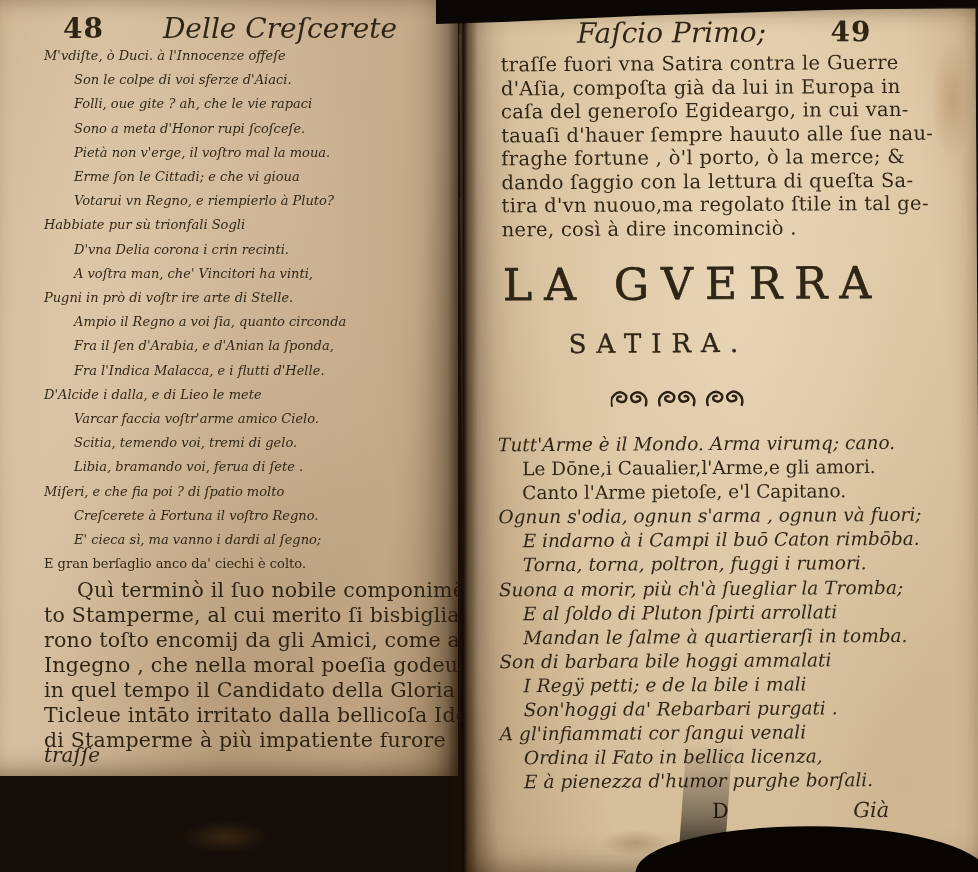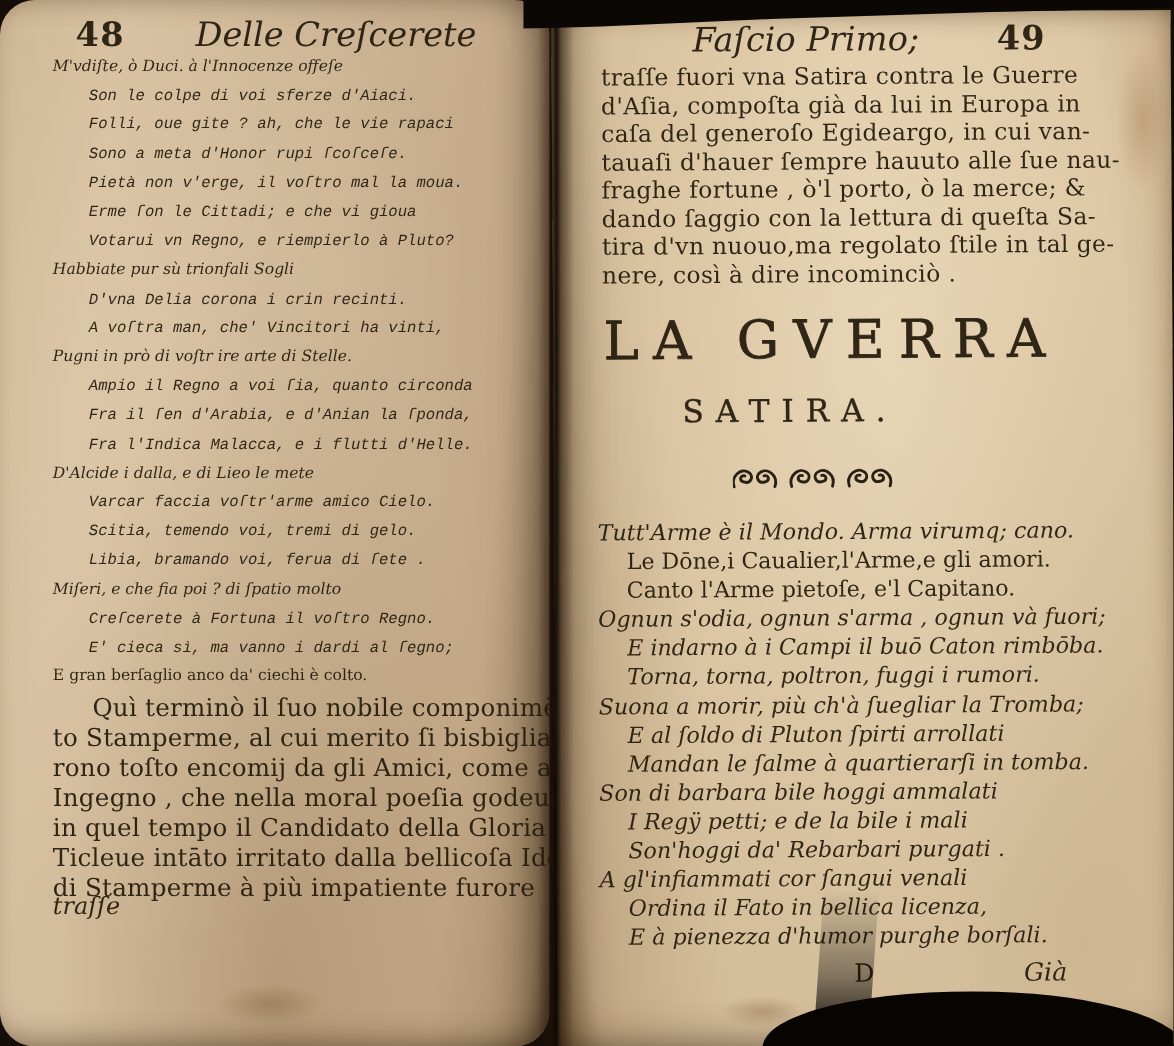--- a/index.html
+++ b/index.html
@@ -2,27 +2,26 @@
 <html><head>
 <meta charset="utf-8">
 <style>
   html,body{margin:0;padding:0;}
   body{background:#0f0a06;font-family:"DejaVu Serif",serif;}
   .photo{position:relative;width:978px;height:872px;overflow:hidden;background:#140d08;}
 
   
   .page{position:absolute;color:rgba(38,28,14,.95);}
   .page-left{
-    left:0;top:0;width:458px;height:872px;
+    left:0;top:0;width:458px;height:776px;
     background:
       radial-gradient(ellipse at 30% 40%, rgba(255,244,220,.18), rgba(0,0,0,0) 60%),
       radial-gradient(ellipse at 50% 96%, rgba(120,90,50,.25), rgba(0,0,0,0) 55%),
       linear-gradient(97deg,#cfb795 0%,#d6bf9f 18%,#cbb292 55%,#c2a887 82%,#a68c6a 96%,#7d6547 100%);
     box-shadow: inset -30px 0 34px -18px rgba(35,20,8,.6), inset 0 -18px 26px -16px rgba(60,40,18,.45), inset 0 14px 20px -14px rgba(90,65,35,.25);
-    border-radius: 29px;
   }
   .page-right{
     left:462px;top:10px;width:516px;height:862px;
     transform:rotate(-0.35deg);
     background:
       radial-gradient(ellipse at 55% 35%, rgba(255,246,222,.28), rgba(0,0,0,0) 65%),
       radial-gradient(ellipse at 85% 90%, rgba(130,100,55,.18), rgba(0,0,0,0) 55%),
       linear-gradient(263deg,#cdb38f 0%,#dcc5a2 12%,#e0caa8 45%,#d8c19e 75%,#c0a683 94%,#96794f 100%);
     box-shadow: inset 30px 0 36px -20px rgba(35,20,8,.65), inset -12px 0 24px -14px rgba(80,55,30,.4), inset 0 -26px 32px -20px rgba(60,40,18,.4), inset 0 16px 22px -16px rgba(90,65,35,.3);
   }
@@ -53,21 +52,21 @@
   .running{display:block;text-align:center;font-style:italic;font-size:28px;}
   .running-l{padding-left:74px;}
   .running-r{padding-right:88px;}
 
   .line{white-space:nowrap;}
   .s-italic{font-style:italic;}
   .s-roman{font-style:normal;}
 
   .verse-l .line{font-size:13px;line-height:24.2px;}
   .verse-l{margin-top:1px;}
-  .verse-l .ind-1{margin-left:30px;font-family:Liberation Mono, monospace;}
+  .verse-l .ind-1{margin-left:30px;}
 
   .prose-l{margin-top:2px;}
   .prose-l .line{font-size:20.5px;line-height:25px;letter-spacing:.2px;}
   .prose-l .ind-1{margin-left:33px;}
 
   .prose-r{margin-top:5px;margin-left:5px;}
   .prose-r .line{font-size:19.5px;line-height:23.5px;letter-spacing:.3px;}
 
   .verse-r{margin-top:21px;}
   .verse-r .line{font-size:18.5px;line-height:24.1px;}

